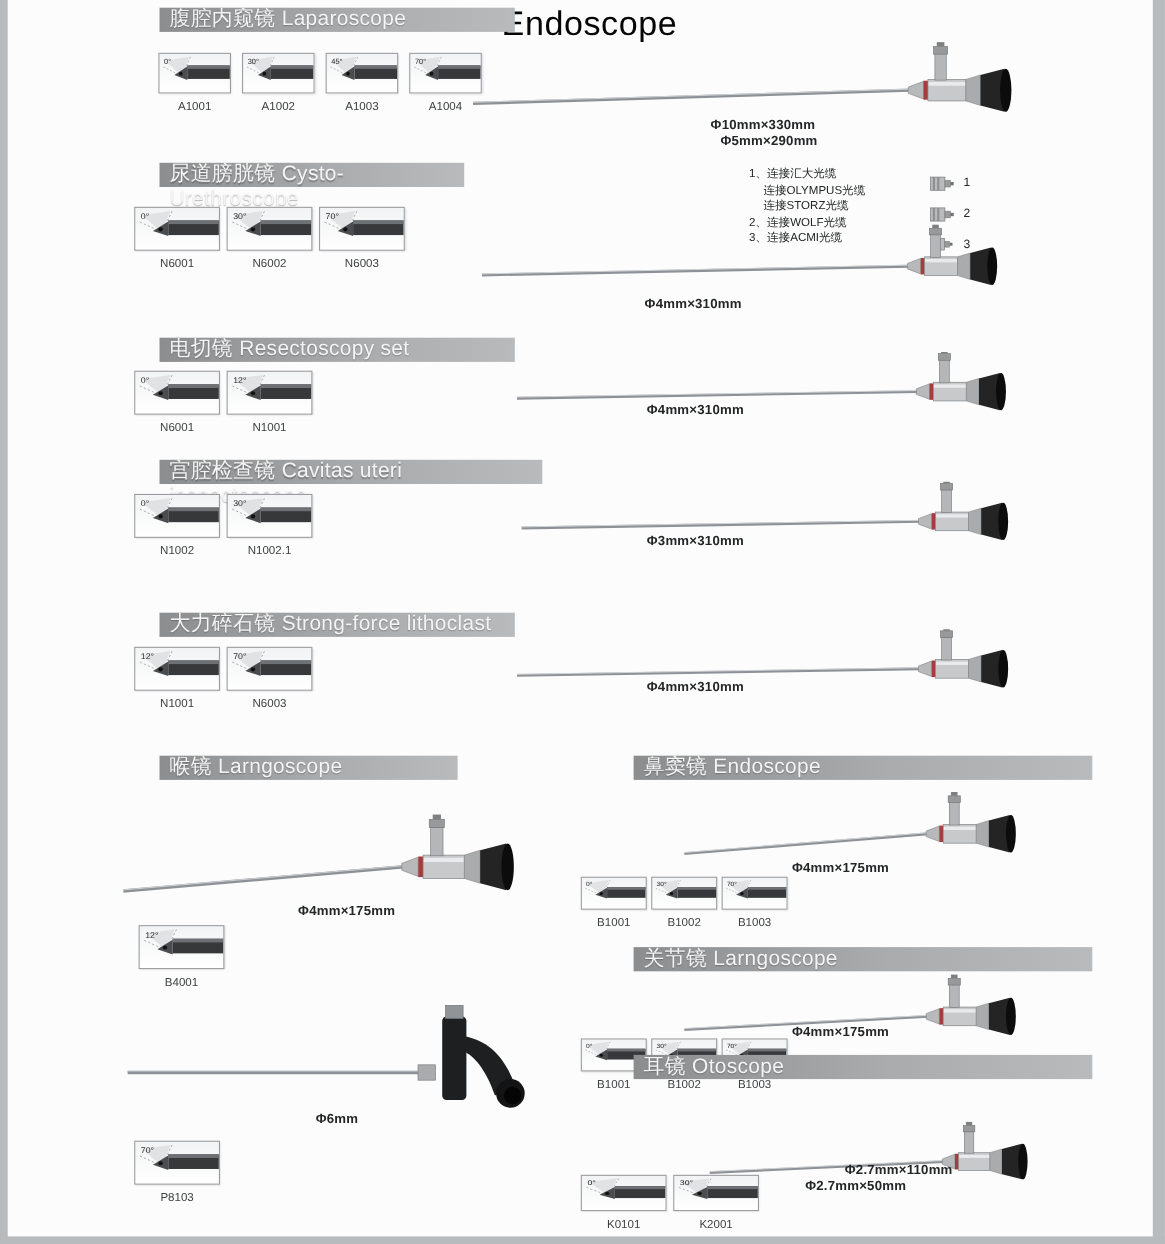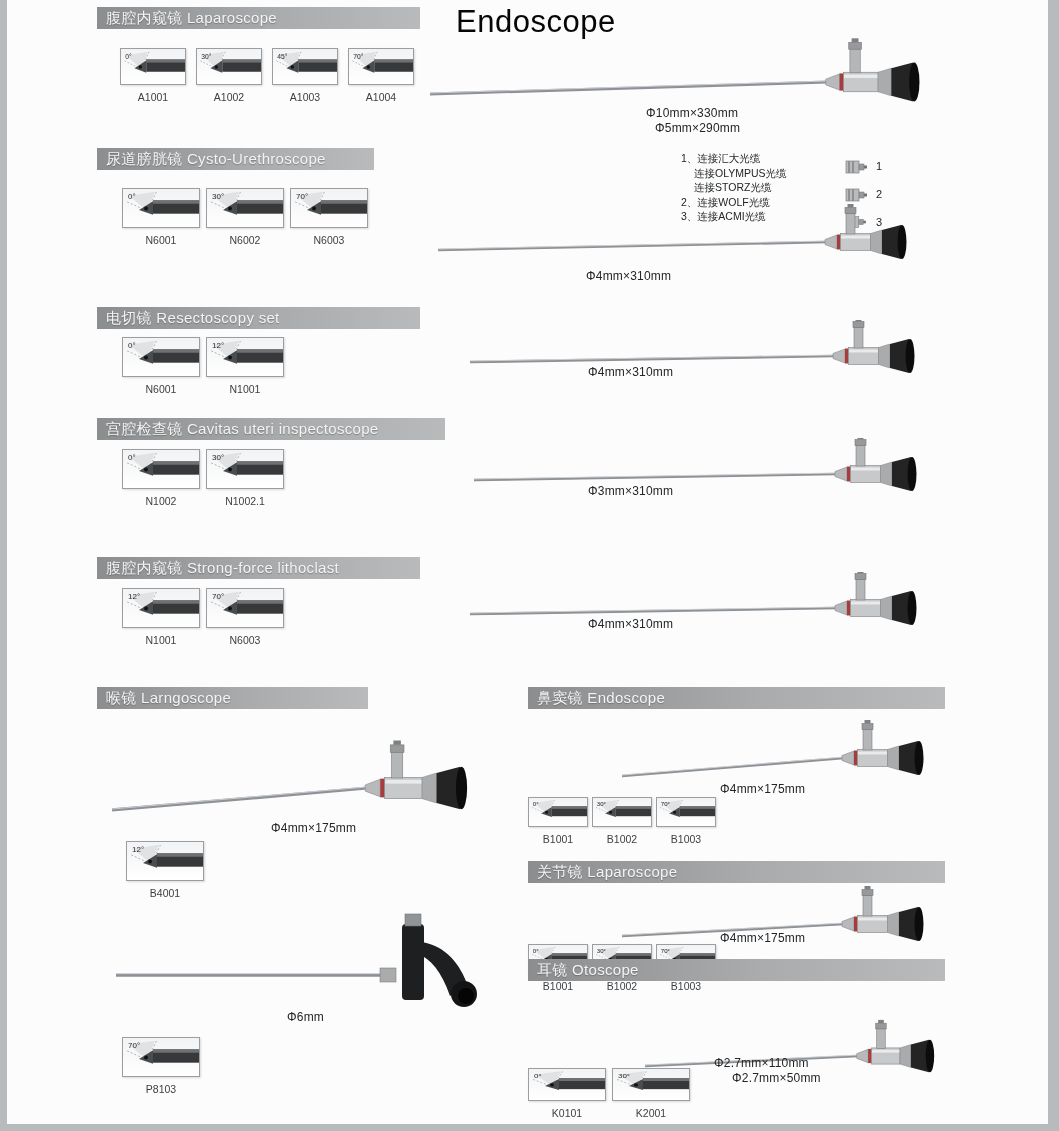--- a/index.html
+++ b/index.html
@@ -6,39 +6,39 @@
   html,body { background:#e9eaeb; font-family:"Liberation Sans", sans-serif; }
   .page { position:relative; width:1059px; height:1131px; background:#fcfcfc; overflow:hidden; margin:0 auto; }
 
   .edge { position:absolute; background:#b7bbbe; }
   .edge-l { left:0; top:0; width:7px; height:100%; }
   .edge-r { right:0; top:0; width:11px; height:100%; }
   .edge-b { left:0; bottom:0; width:100%; height:7px; }
 
   .title { position:absolute; left:456px; top:4px; font-size:31px; font-weight:500; color:#060606; letter-spacing:.5px; }
 
-  .sec-bar { position:absolute; height:22px; line-height:22px; padding-left:9px; font-size:15px;
+  .sec-bar { position:absolute; height:22px; line-height:22px; padding-left:9px; font-size:19px;
              color:#f4f4f4; letter-spacing:.3px; text-shadow:0 1px 1px rgba(50,50,50,.35);
-             background:linear-gradient(90deg,#8b8d8f,#a9abad 55%,#b8babc); }
+             background:linear-gradient(90deg,#8b8d8f,#a9abad 55%,#b8babc);margin-left:48px; }
 
   .thumb-row { position:absolute; display:flex; align-items:flex-start; }
-  .gap10 { gap:10px; } .gap6 { gap:6px; } .gap4 { gap:4px; }
+  .gap10 { gap:10px;margin-left:24px; } .gap6 { gap:6px; } .gap4 { gap:4px; }
   .thumb { display:flex; flex-direction:column; align-items:center; }
   .thumb-box { border:1px solid #9b9da0; background:linear-gradient(180deg,#f2f3f4,#ffffff);
                box-shadow:1px 1px 2px rgba(0,0,0,.14); }
   .thumb-box svg { display:block; width:100%; height:100%; }
   .thumb-model { font-size:10.5px; color:#3e4042; margin-top:6px; }
   .t66 .thumb-box { width:66px; height:37px; }
   .t78 .thumb-box { width:78px; height:40px; }
   .t60 .thumb-box { width:60px; height:30px; }
   .t78s .thumb-box { width:78px; height:33px; }
 
   .scope { position:absolute; }
   .scope svg { display:block; }
-  .spec { position:absolute; font-size:12px; color:#232526; letter-spacing:.2px; }
+  .spec { position:absolute; font-size:12px; color:#232526; letter-spacing:.2px;font-weight:bold; }
   .notes { position:absolute; font-size:10.5px; color:#232526; line-height:14.5px; }
   .notes .indent { padding-left:13px; }
   .adapter { position:absolute; }
   .adapter-num { position:absolute; font-size:11px; color:#232526; }
 </style>
 </head>
 <body>
 
 <div class="page">
   <div class="edge edge-l"></div>
@@ -327,21 +327,21 @@
         <rect x="382" y="7" width="9" height="21" fill="#b4b6b8" stroke="#7c7e80" stroke-width="0.6"></rect>
         <rect x="381" y="1.5" width="11" height="6" fill="#97999b" stroke="#737577" stroke-width="0.6"></rect>
         <rect x="383.5" y="-2" width="6" height="3.5" fill="#7e8082"></rect>
         <polygon points="406.5,27.5 418,24 418,48 406.5,44.5" fill="#a9abad" stroke="#808284" stroke-width="0.5"></polygon>
         <polygon points="418,24 437,19 437,53 418,48" fill="#242424"></polygon>
         <ellipse cx="438" cy="36" rx="4.5" ry="17" fill="#0c0c0c"></ellipse>
       </svg>
     </div>
   <div class="spec" style="left:588px;top:484px">Φ3mm×310mm</div>
 
-  <div class="sec-bar" style="left:97px;top:557px;width:323px">腹腔内窥镜 Strong-force lithoclast</div>
+  <div class="sec-bar" style="left:97px;top:557px;width:323px">大力碎石镜 Strong-force lithoclast</div>
   <div class="thumb-row gap6 t78" style="left:122px;top:588px">
       <div class="thumb">
         <div class="thumb-box">
           <svg viewBox="0 0 76 40" preserveAspectRatio="none">
             <polygon points="24,23 6,7 32,3" fill="#dcdee0" opacity="0.85"></polygon>
             <line x1="24" y1="23" x2="3" y2="13" stroke="#9aa0a4" stroke-width="0.8" stroke-dasharray="2,2"></line>
             <line x1="24" y1="23" x2="34" y2="2" stroke="#9aa0a4" stroke-width="0.8" stroke-dasharray="2,2"></line>
             <polygon points="16,22 30,13 30,27" fill="#4a4d50"></polygon>
             <rect x="30" y="12" width="46" height="14" fill="#36383a"></rect>
             <rect x="30" y="12" width="46" height="3.5" fill="#6e7174"></rect>
@@ -510,21 +510,21 @@
             <rect x="30" y="12" width="46" height="14" fill="#36383a"></rect>
             <rect x="30" y="12" width="46" height="3.5" fill="#6e7174"></rect>
             <circle cx="23" cy="20.5" r="2" fill="#111"></circle>
             <text x="5" y="11" font-size="8" fill="#2c2c2c" font-family="Liberation Sans, sans-serif">70°</text>
           </svg>
         </div>
         <div class="thumb-model">B1003</div>
       </div>
     </div>
 
-  <div class="sec-bar" style="left:528px;top:861px;width:417px">关节镜 Laparoscope</div>
+  <div class="sec-bar" style="left:528px;top:861px;width:417px">关节镜 Larngoscope</div>
   <div class="scope" style="left:622px;top:884px">
       <svg width="315" height="64" viewBox="0 0 315 64">
         <line x1="0" y1="52" x2="222" y2="40" stroke="#8e9296" stroke-width="2.6"></line>
         <line x1="0" y1="51" x2="222" y2="39" stroke="#d8dadc" stroke-width="0.8"></line>
         <polygon points="220,37.5 232,33 232,47 220,42.5" fill="#b7b9bb" stroke="#85878a" stroke-width="0.6"></polygon>
         <rect x="232" y="32.5" width="3.5" height="15" fill="#a63c3c"></rect>
         <rect x="235.5" y="31.5" width="30" height="17" fill="#c7c9cb" stroke="#7c7e80" stroke-width="0.6"></rect>
         <rect x="236" y="33.5" width="29" height="3" fill="#e9eaeb"></rect>
         <rect x="241" y="11" width="9" height="21" fill="#b4b6b8" stroke="#7c7e80" stroke-width="0.6"></rect>
         <rect x="240" y="5.5" width="11" height="6" fill="#97999b" stroke="#737577" stroke-width="0.6"></rect>
@@ -593,21 +593,21 @@
         <rect x="226.475" y="29.925" width="28.5" height="16.15" fill="#c7c9cb" stroke="#7c7e80" stroke-width="0.6"></rect>
         <rect x="226.95" y="31.825" width="27.549999999999997" height="2.8499999999999996" fill="#e9eaeb"></rect>
         <rect x="231.7" y="10.450000000000003" width="8.549999999999999" height="19.95" fill="#b4b6b8" stroke="#7c7e80" stroke-width="0.6"></rect>
         <rect x="230.75" y="5.225000000000001" width="10.45" height="5.699999999999999" fill="#97999b" stroke="#737577" stroke-width="0.6"></rect>
         <rect x="233.125" y="1.8999999999999986" width="5.699999999999999" height="3.3249999999999997" fill="#7e8082"></rect>
         <polygon points="254.975,29.925 265.9,26.6 265.9,49.4 254.975,46.075" fill="#a9abad" stroke="#808284" stroke-width="0.5"></polygon>
         <polygon points="265.9,26.6 283.95,21.85 283.95,54.15 265.9,49.4" fill="#242424"></polygon>
         <ellipse cx="284.9" cy="38" rx="4.2749999999999995" ry="16.15" fill="#0c0c0c"></ellipse>
       </svg>
     </div>
-  <div class="spec" style="left:714px;top:1056px">Φ2.7mm×110mm</div>
+  <div class="spec" style="left:768px;top:1056px">Φ2.7mm×110mm</div>
   <div class="spec" style="left:732px;top:1071px">Φ2.7mm×50mm</div>
   <div class="thumb-row gap6 t78s" style="left:528px;top:1068px">
       <div class="thumb">
         <div class="thumb-box">
           <svg viewBox="0 0 76 40" preserveAspectRatio="none">
             <polygon points="24,23 6,7 32,3" fill="#dcdee0" opacity="0.85"></polygon>
             <line x1="24" y1="23" x2="3" y2="13" stroke="#9aa0a4" stroke-width="0.8" stroke-dasharray="2,2"></line>
             <line x1="24" y1="23" x2="34" y2="2" stroke="#9aa0a4" stroke-width="0.8" stroke-dasharray="2,2"></line>
             <polygon points="16,22 30,13 30,27" fill="#4a4d50"></polygon>
             <rect x="30" y="12" width="46" height="14" fill="#36383a"></rect>

